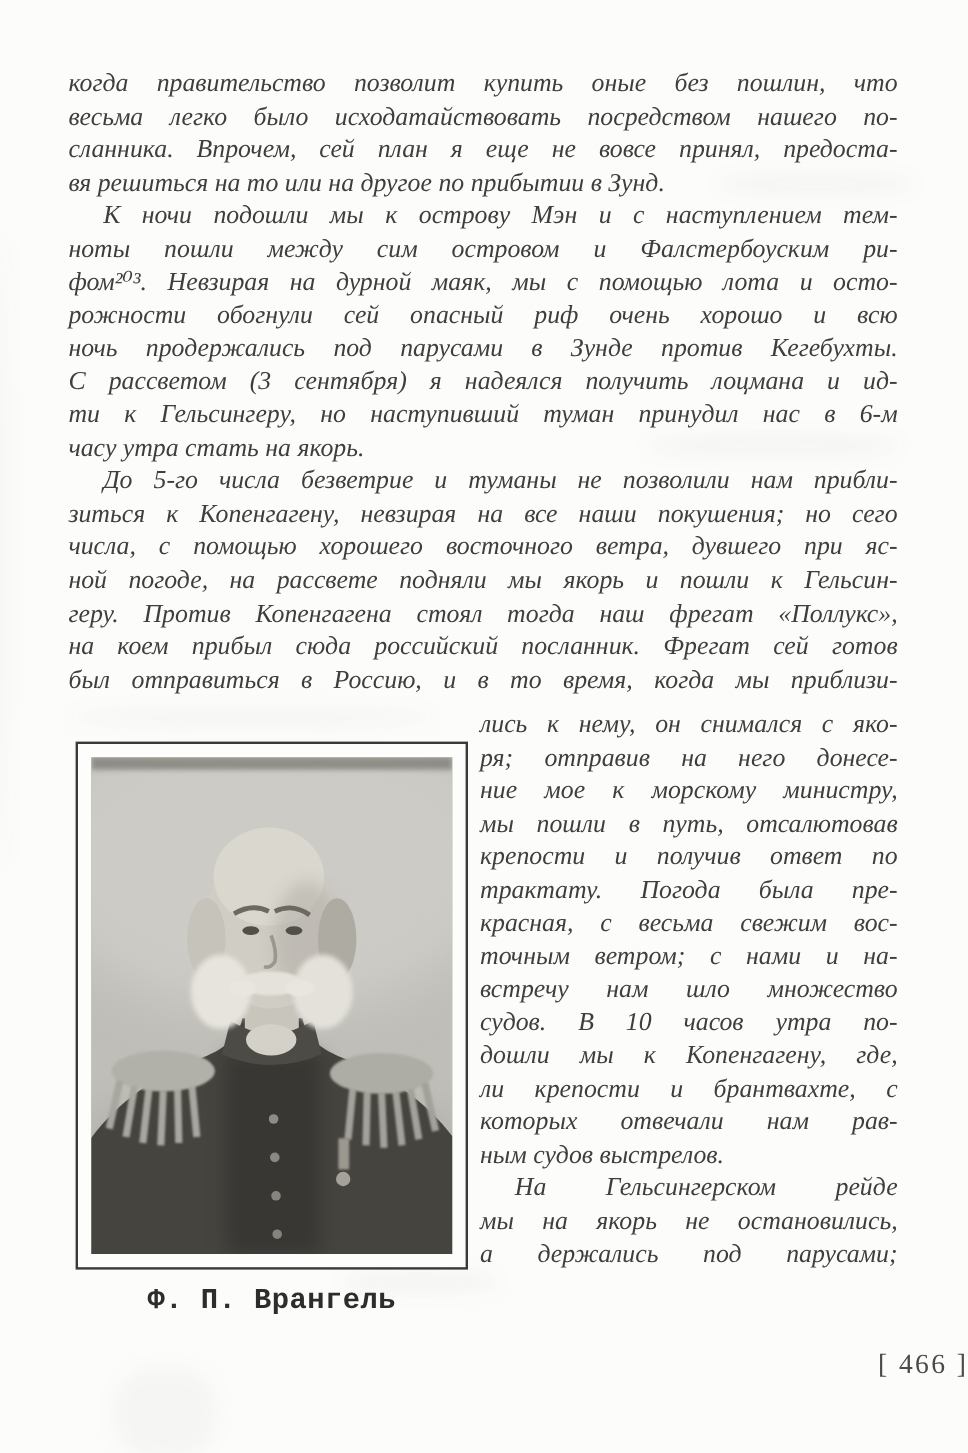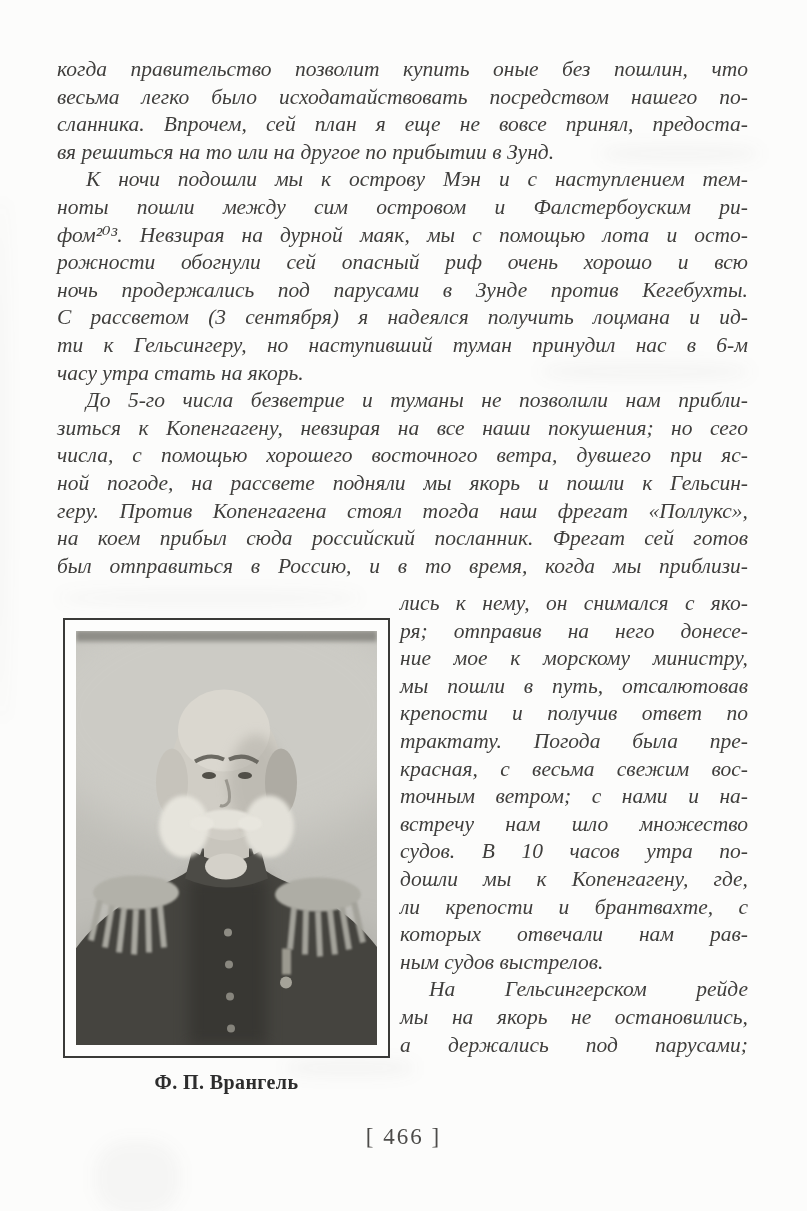--- a/index.html
+++ b/index.html
@@ -23,28 +23,28 @@
   
   .figure-block { position:absolute; left:63px; top:618px; width:327px; }
   .figure-frame {
     width:327px; height:440px; box-sizing:border-box;
     border:2px solid #3a3a38; background:#fdfdfc; padding:11px;
   }
   .photo { width:100%; height:100%; overflow:hidden; background:#bfbeb8; }
   .photo svg { display:block; width:100%; height:100%; }
   .figure-caption {
     margin-top:13px; text-align:center;
-    font-family:Liberation Serif, serif;
-    font-weight:bold; font-size:20px; color:#2d2d2d; letter-spacing:0.4px;
+    font-family:Liberation Mono, monospace;
+    font-weight:bold; font-size:24px; color:#2d2d2d; letter-spacing:0.4px;
   }
 
   
   .page-number {
     position:absolute; left:0; right:0; top:1124px;
-    text-align:center; font-size:23px; color:#4c4b49; letter-spacing:2px;
+    text-align:right; font-size:23px; color:#4c4b49; letter-spacing:2px;
   }
 
   
   .smudge { position:absolute; background:rgba(70,70,70,0.05); filter:blur(8px); border-radius:40%; }
   .sm1 { left:600px; top:146px;  width:160px; height:15px; }
   .sm2 { left:540px; top:364px;  width:210px; height:15px; }
   .sm3 { left:60px;  top:592px;  width:300px; height:12px; }
   .sm4 { left:285px; top:1060px; width:130px; height:16px; }
   .sm5 { left:95px;  top:1140px; width:85px;  height:75px; background:rgba(70,70,70,0.04); }
   .sm6 { left:-6px;  top:200px;  width:14px;  height:520px; background:rgba(70,70,70,0.03); }

